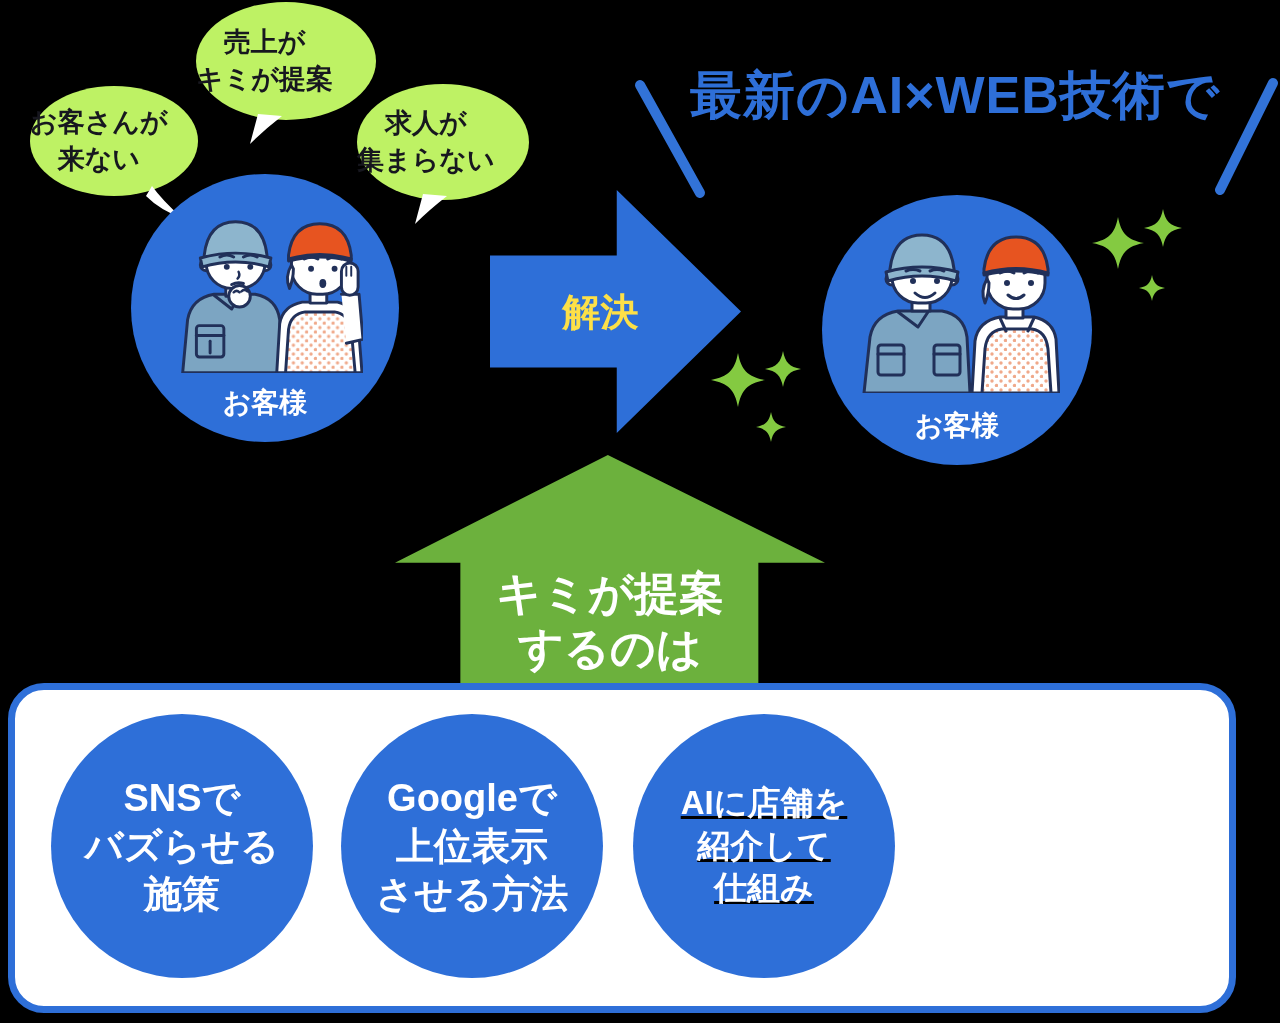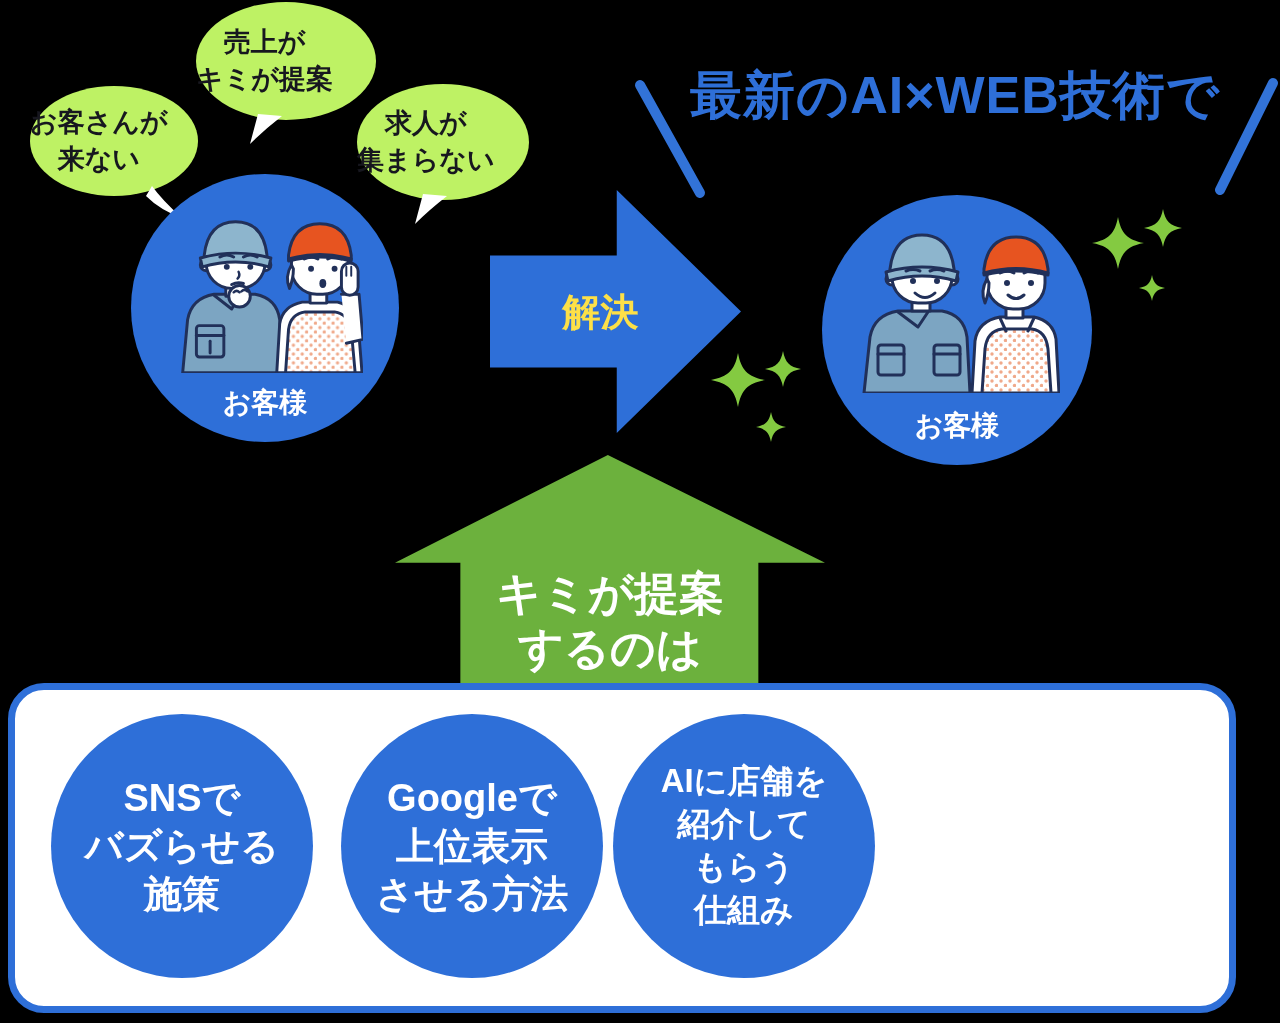--- a/index.html
+++ b/index.html
@@ -60,21 +60,21 @@
 
   
   .solutions-box{position:absolute;left:8px;top:683px;width:1228px;height:330px;
     background:#fff;border:7px solid var(--blue);border-radius:36px;box-sizing:border-box;}
   .sol-circle{position:absolute;width:262px;height:264px;border-radius:50%;background:var(--blue);
     display:flex;align-items:center;justify-content:center;text-align:center;}
   .sol-circle .stxt{color:#fff;font-weight:bold;font-size:38px;line-height:1.27;}
   .sol-circle .stxt span{display:block;}
   .sol-1{left:51px;top:714px;}
   .sol-2{left:341px;top:714px;}
-  .sol-3{left:613px;top:714px;}
+  .sol-3{left:633px;top:714px;text-decoration:underline;}
   .sol-3 .stxt{font-size:33px;line-height:1.3;}
   .sol-4{left:925px;top:714px;}
 </style>
 </head>
 <body>
 
 <div class="stage">
 
   <div class="bubble bubble-left">
     <div class="btxt">
@@ -257,19 +257,18 @@
       <span>Googleで</span>
       <span>上位表示</span>
       <span>させる方法</span>
     </div>
   </div>
 
   <div class="sol-circle sol-3">
     <div class="stxt">
       <span>AIに店舗を</span>
       <span>紹介して</span>
-      <span>もらう</span>
       <span>仕組み</span>
     </div>
   </div>
 
 
 </div>
 
 </body></html>

